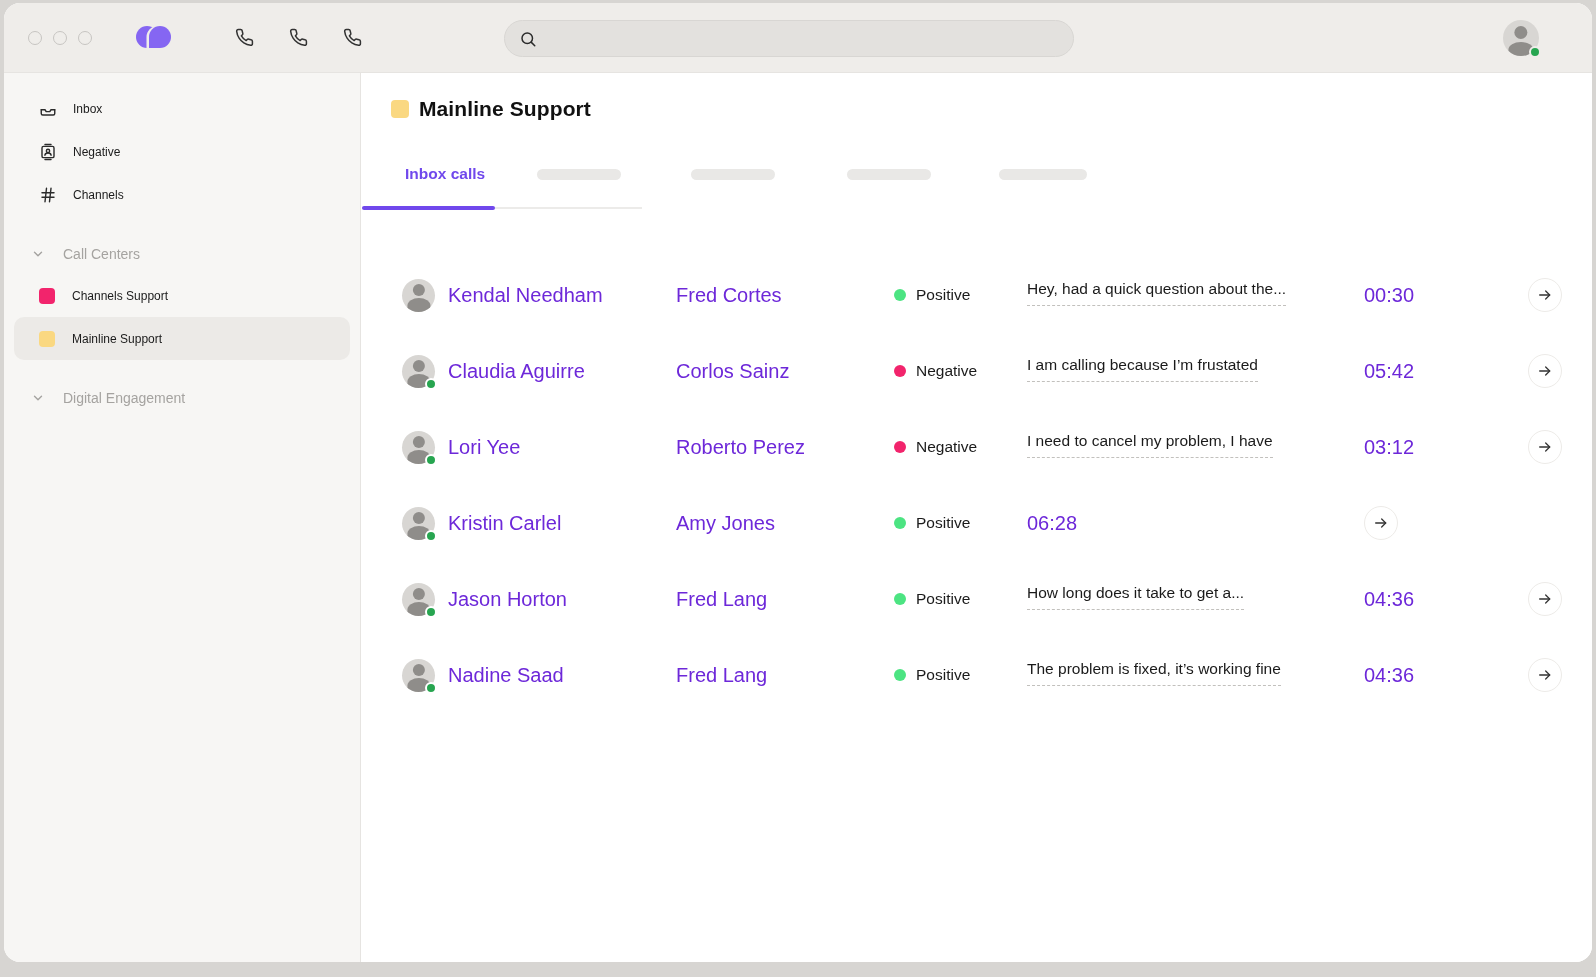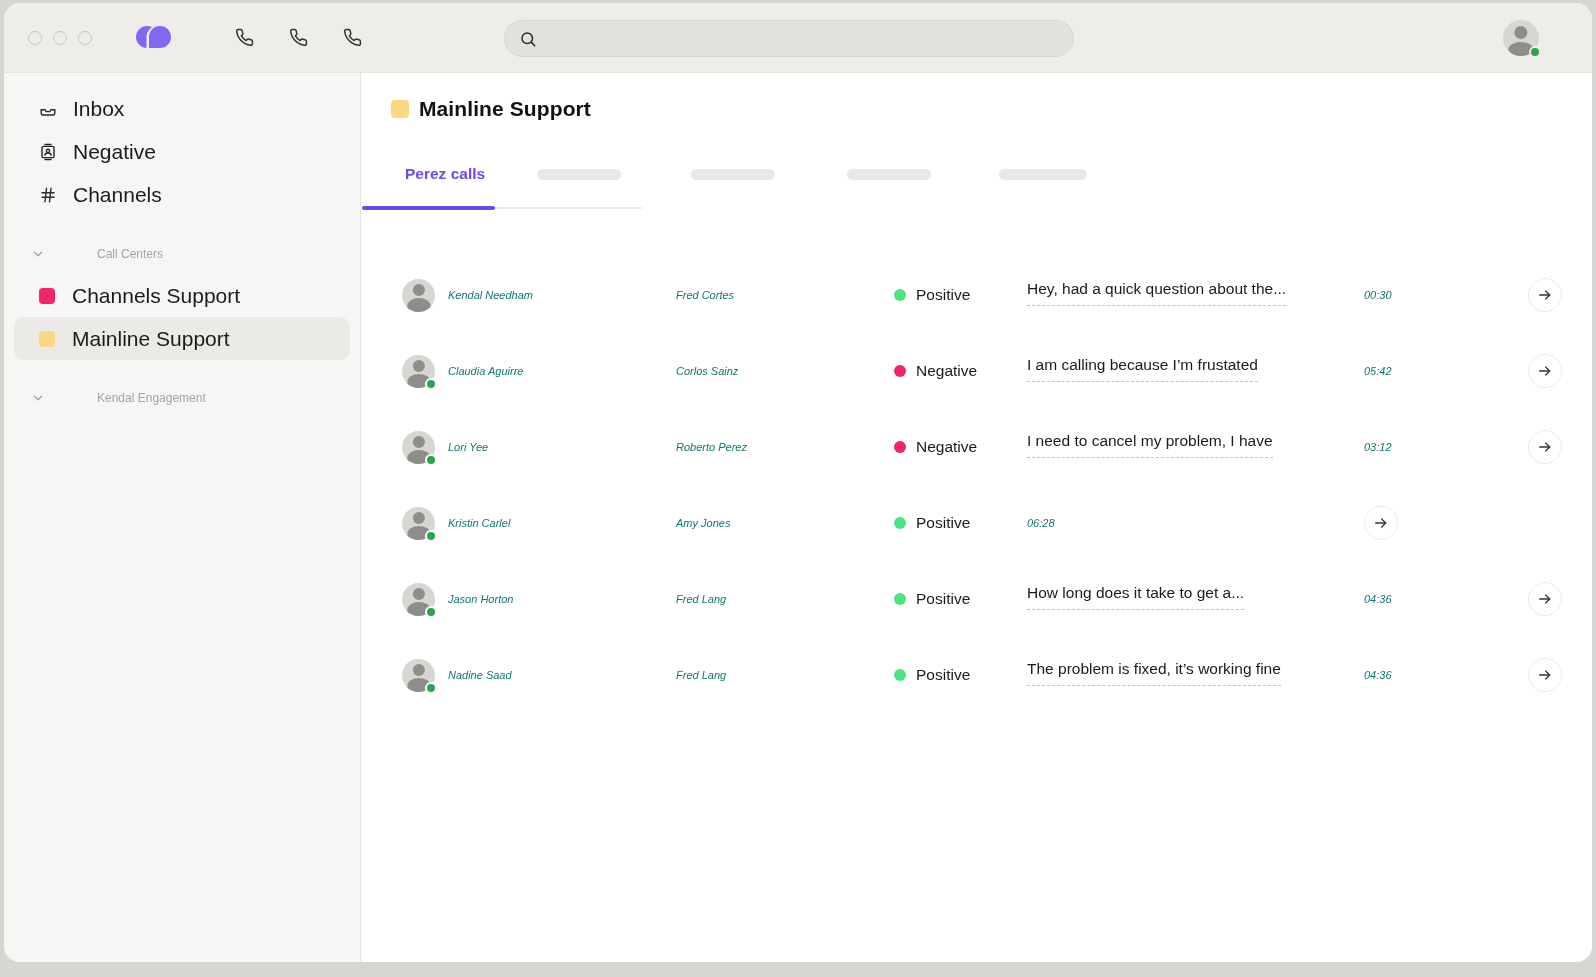--- a/index.html
+++ b/index.html
@@ -61,27 +61,27 @@
   .topbar .avatar-wrap { position:absolute; right:53px; top:17px; }
   .topbar .presence { border-color:#efedea; }
   
   .body { flex:1; display:flex; min-height:0; }
   .sidebar {
     width:357px; flex:none; background:#f7f6f4; border-right:1px solid #e6e4e1;
     padding-top:14px;
   }
   .side-item {
     height:43px; display:flex; align-items:center; padding-left:25px;
-    font-size:21px; color:#1b1b1b; cursor:pointer; margin:0 10px; border-radius:10px;
+    font-size:12px; color:#1b1b1b; cursor:pointer; margin:0 10px; border-radius:10px;
   }
   .side-item .ic { width:18px; height:18px; margin-right:16px; flex:none; display:flex; align-items:center; justify-content:center; }
   .side-item.selected { background:#eceae7; }
   .side-header {
     height:40px; display:flex; align-items:center; padding-left:25px;
-    font-size:12px; color:#a5a3a0; margin-top:18px; cursor:pointer;gap:34px;
+    font-size:14px; color:#a5a3a0; margin-top:18px; cursor:pointer;
   }
   .side-header .chev { margin-right:16px; width:18px; display:flex; justify-content:center; }
   .swatch { width:16px; height:16px; border-radius:4px; margin-right:17px; flex:none; }
   
   .main { flex:1; background:#ffffff; padding:22px 30px 0; min-width:0; }
   .page-title { display:flex; align-items:center; gap:10px; height:28px; }
   .title-swatch { width:18px; height:18px; border-radius:4px; }
   .page-title h1 { font-size:21px; font-weight:700; color:#111; letter-spacing:.1px; }
   .tabs { position:relative; margin-top:34px; height:58px; }
   .tab-active {
@@ -91,21 +91,21 @@
   .tab-line-purple { position:absolute; left:-29px; bottom:5px; width:133px; height:4px; border-radius:2px; }
   .tab-ph { position:absolute; top:12px; height:11px; width:84px; border-radius:6px; background:#e9e8e6; }
   .tab-ph.p1{left:146px;} .tab-ph.p2{left:300px;} .tab-ph.p3{left:456px;} .tab-ph.p4{left:608px;width:88px;}
   
   .table { margin-top:42px; }
   .row {
     display:grid; grid-template-columns:46px 228px 218px 133px 337px 1fr 34px;
     align-items:center; height:76px; padding-left:11px; cursor:pointer;
   }
   .row .avatar-wrap { width:33px; height:33px; }
-  .name, .caller, .time { font-size:11px; color:#0f766e;font-style:italic; }
+  .name, .caller, .time { font-size:20px; color:#6d28d9; }
   .sentiment { display:flex; align-items:center; gap:10px; font-size:15.5px; }
   .dot { width:12px; height:12px; border-radius:50%; flex:none; }
   .snippet-wrap { padding-right:36px; }
   .snippet {
     display:inline-block; font-size:15.5px; color:#1a1a1a;
     border-bottom:1.5px dashed #c2c0bd; padding-bottom:7px;
     white-space:nowrap; overflow:hidden; max-width:302px; text-overflow:ellipsis;
   }
   .go-btn {
     width:34px; height:34px; border-radius:50%; background:#fff;
@@ -215,32 +215,32 @@
         <span class="swatch" style="background: rgb(250, 216, 129);"></span>
         <span>Mainline Support</span>
       </div>
 
       <div class="side-header">
         <span class="chev">
           <svg width="14" height="14" viewBox="0 0 24 24" fill="none" stroke="#a5a3a0" stroke-width="2.4" stroke-linecap="round" stroke-linejoin="round">
               <polyline points="6 9 12 15 18 9"></polyline>
             </svg>
         </span>
-        <span>Kendal Engagement</span>
+        <span>Digital Engagement</span>
       </div>
     </div>
 
     <div class="main">
       <div class="page-title">
         <span class="title-swatch" style="background: rgb(250, 216, 129);"></span>
         <h1>Mainline Support</h1>
       </div>
 
       <div class="tabs">
-        <span class="tab-active" style="color: rgb(112, 72, 236);">Perez calls</span>
+        <span class="tab-active" style="color: rgb(112, 72, 236);">Inbox calls</span>
         <span class="tab-line-gray"></span>
         <span class="tab-line-purple" style="background: rgb(112, 72, 236);"></span>
         <span class="tab-ph p1"></span>
         <span class="tab-ph p2"></span>
         <span class="tab-ph p3"></span>
         <span class="tab-ph p4"></span>
       </div>
 
       <div class="table">
 

